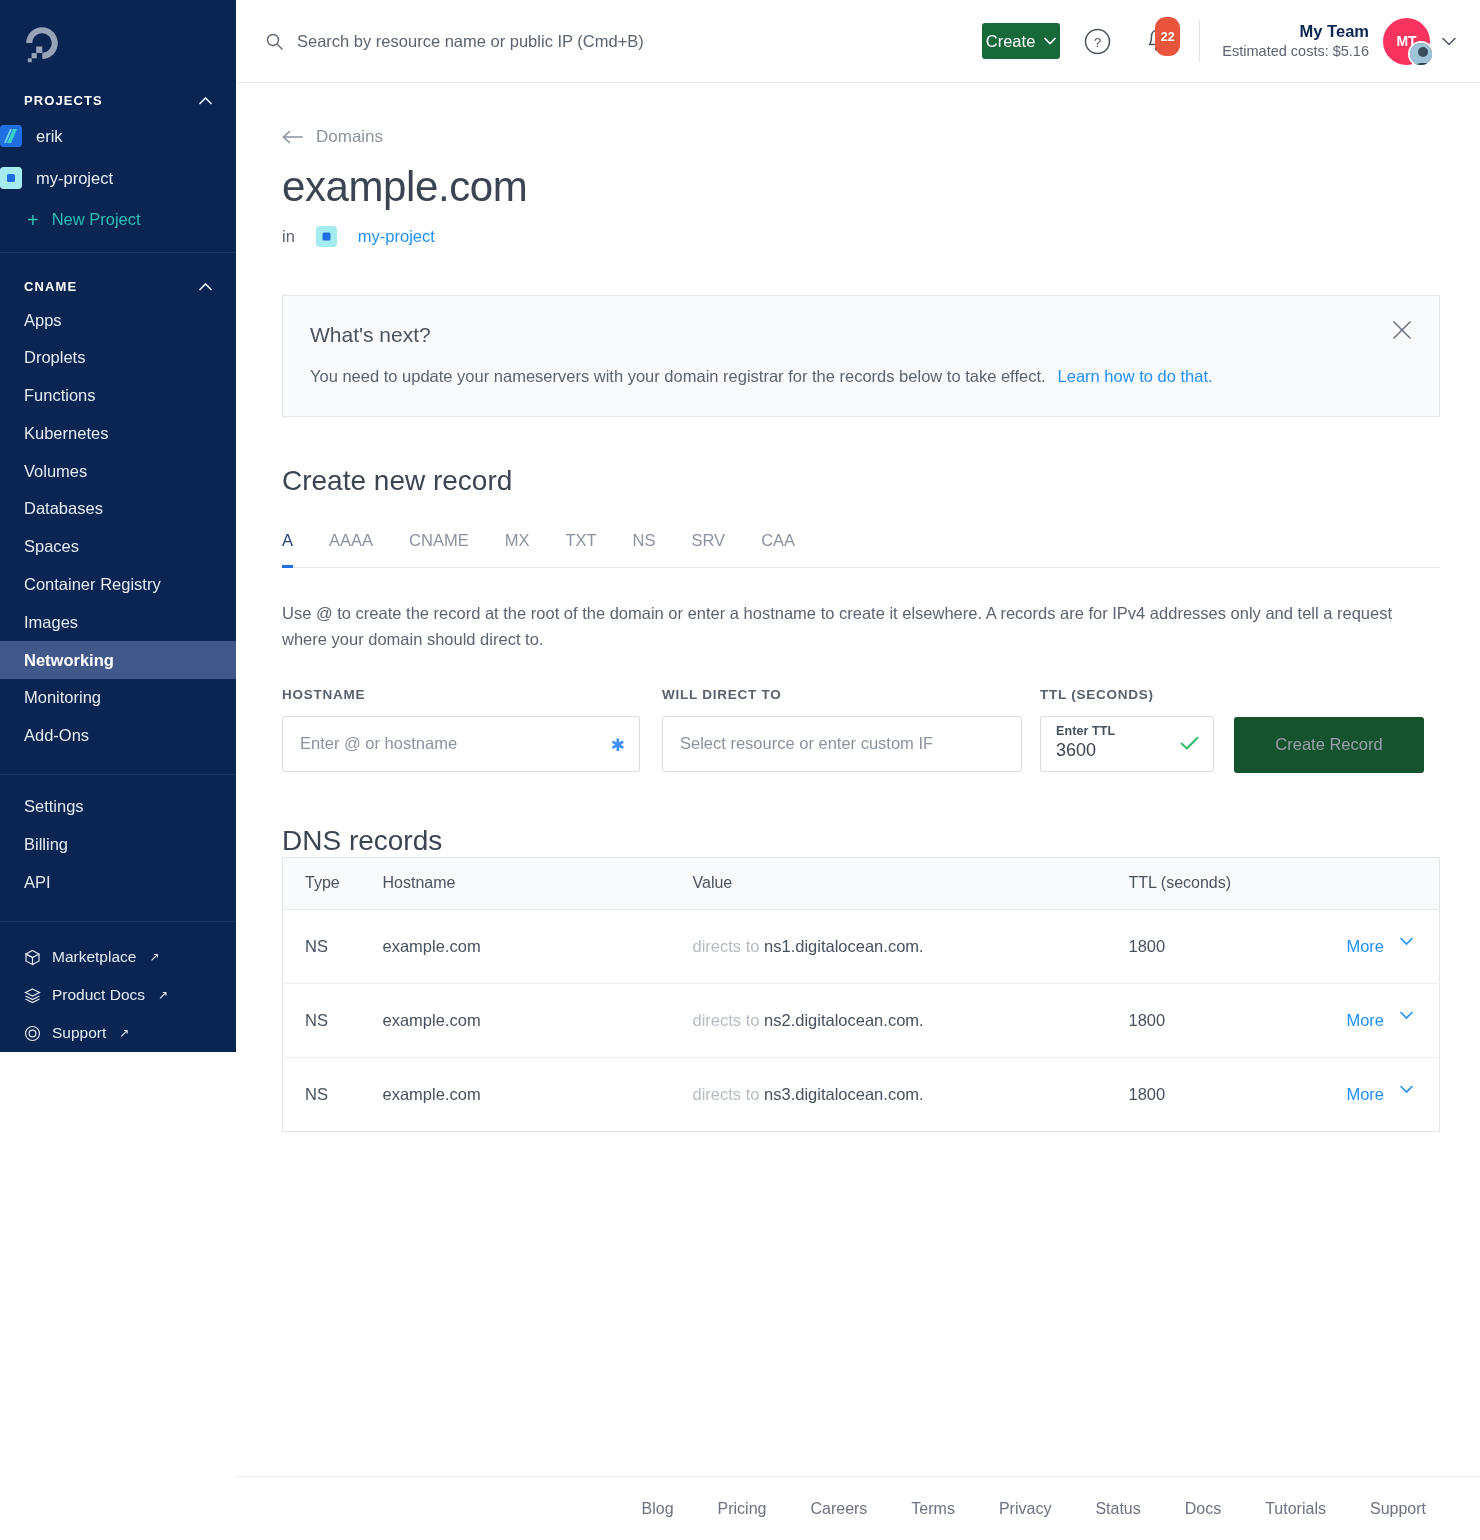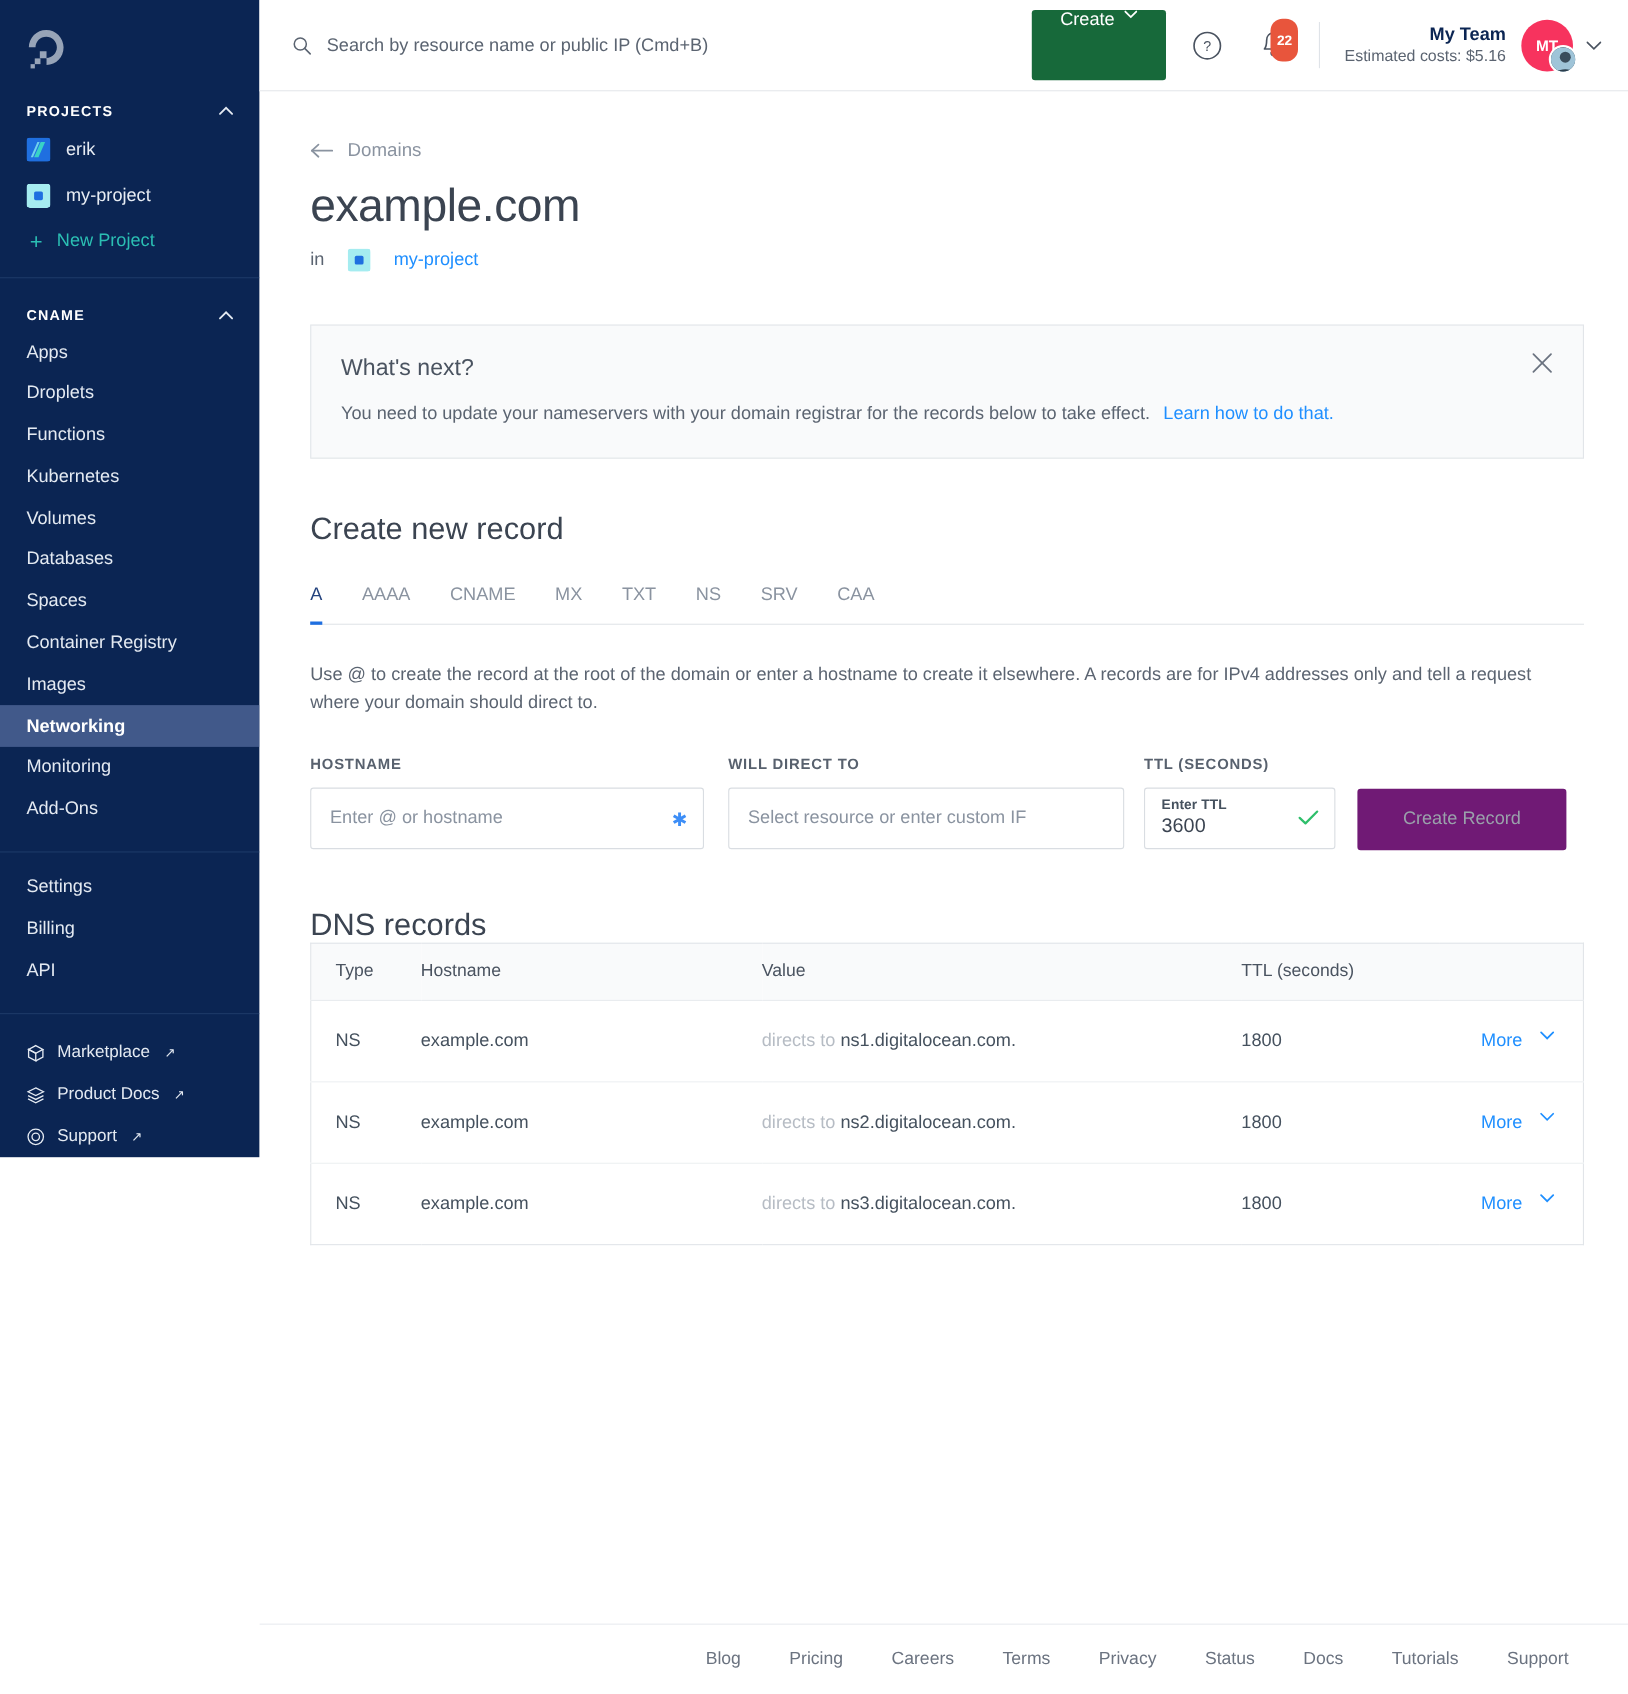--- a/index.html
+++ b/index.html
@@ -24,21 +24,21 @@
     display: flex; align-items: center; justify-content: space-between;
     padding: 0 24px 0 24px; height: 34px;
   }
   .side-section-head .ttl {
     font-size: 13px; letter-spacing: 1.1px; font-weight: bold; color: #ffffff;
   }
   .chev-up { width: 13px; height: 9px; }
 
   .proj-item {
     display: flex; align-items: center; gap: 14px;
-    height: 47px; padding-left: 24px; font-size: 16.5px; color: #e7ecf3;
+    height: 47px; font-size: 16.5px; color: #e7ecf3;
     cursor: pointer;
   }
   .proj-ico { width: 22px; height: 22px; border-radius: 3px; flex: none; overflow: hidden; }
   .new-proj {
     display: flex; align-items: center; gap: 13px;
     height: 46px; padding-left: 27px; font-size: 16.5px; color: #2bbfb3; cursor: pointer;
   }
   .plus-ico { font-size: 20px; line-height: 1; color: #2bbfb3; }
 
   .side-div { height: 1px; background: #1d3a68; margin: 12px 0 0 0; }
@@ -69,22 +69,22 @@
   .search-area { flex: 1; display: flex; align-items: center; gap: 14px; padding-left: 30px; }
   .search-ico { width: 17px; height: 17px; flex: none; }
   .search-input {
     border: none; outline: none; font-size: 16.5px; color: #45515e;
     font-family: "Liberation Sans", sans-serif; width: 620px; background: transparent;
   }
   .search-input::placeholder { color: #5b6471; }
 
   .create-btn {
     background: #17693a; color: #fff; border: none; border-radius: 3px;
-    height: 64px; padding: 0 26px; font-size: 16.5px; cursor: pointer;
-    display: flex; align-items: flex-start; gap: 9px;
+    height: 36px; padding: 0 4px; font-size: 16.5px; cursor: pointer;
+    display: flex; align-items: center; gap: 9px;
     font-family: "Liberation Sans", sans-serif;
   }
   .cbtn-chev { width: 12px; height: 8px; }
 
   .help-btn { margin-left: 24px; cursor: pointer; width: 27px; height: 27px; }
   .bell-wrap { margin-left: 32px; position: relative; cursor: pointer; width: 30px; height: 32px; }
   .badge {
     position: absolute; top: -8px; left: 12px; background: #e8553c; color: #fff;
     border-radius: 11px; min-width: 25px; height: 39px; font-size: 12.5px;
     display: flex; align-items: center; justify-content: center; padding: 0 5px; font-weight: 600;
@@ -164,21 +164,21 @@
   }
   .ttl-mini { font-size: 12.5px; font-weight: bold; color: #45515e; letter-spacing: 0.1px; }
   .ttl-val {
     border: none; outline: none; font-size: 18px; color: #3b4451; width: 100px;
     font-family: "Liberation Sans", sans-serif; padding: 0; margin-top: 2px; background: transparent;
   }
   .ttl-check { position: absolute; right: 14px; top: 19px; width: 19px; height: 15px; }
 
   .create-record-btn {
     margin-left: 20px; margin-top: 30px; width: 190px; height: 56px;
-    background: #701a75; color: #9aa1ab; border: none; border-radius: 3px;
+    background: #14532d; color: #9aa1ab; border: none; border-radius: 3px;
     font-size: 16.5px; font-family: "Liberation Sans", sans-serif; cursor: default;
   }
 
   
   .tbl-wrap { margin-top: 52px; }
   .tbl { width: 1158px; border: 1px solid #e2e5e9; border-collapse: collapse; }
   .tbl thead th {
     background: #f9fafb; text-align: left; font-size: 16px; color: #4a5360; font-weight: normal;
     padding: 16px 0 17px 0; border-bottom: 1px solid #e9ecef;
   }

